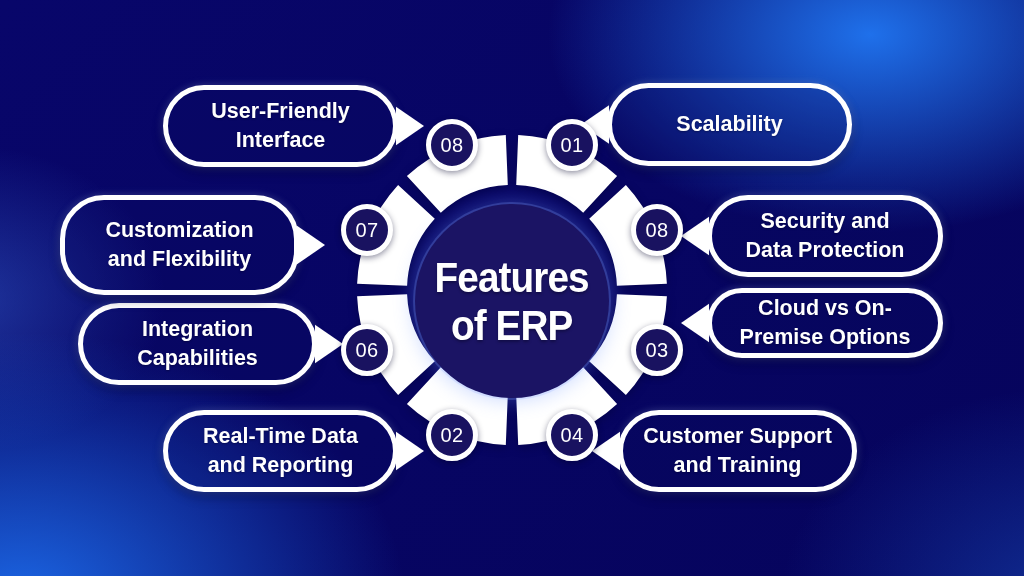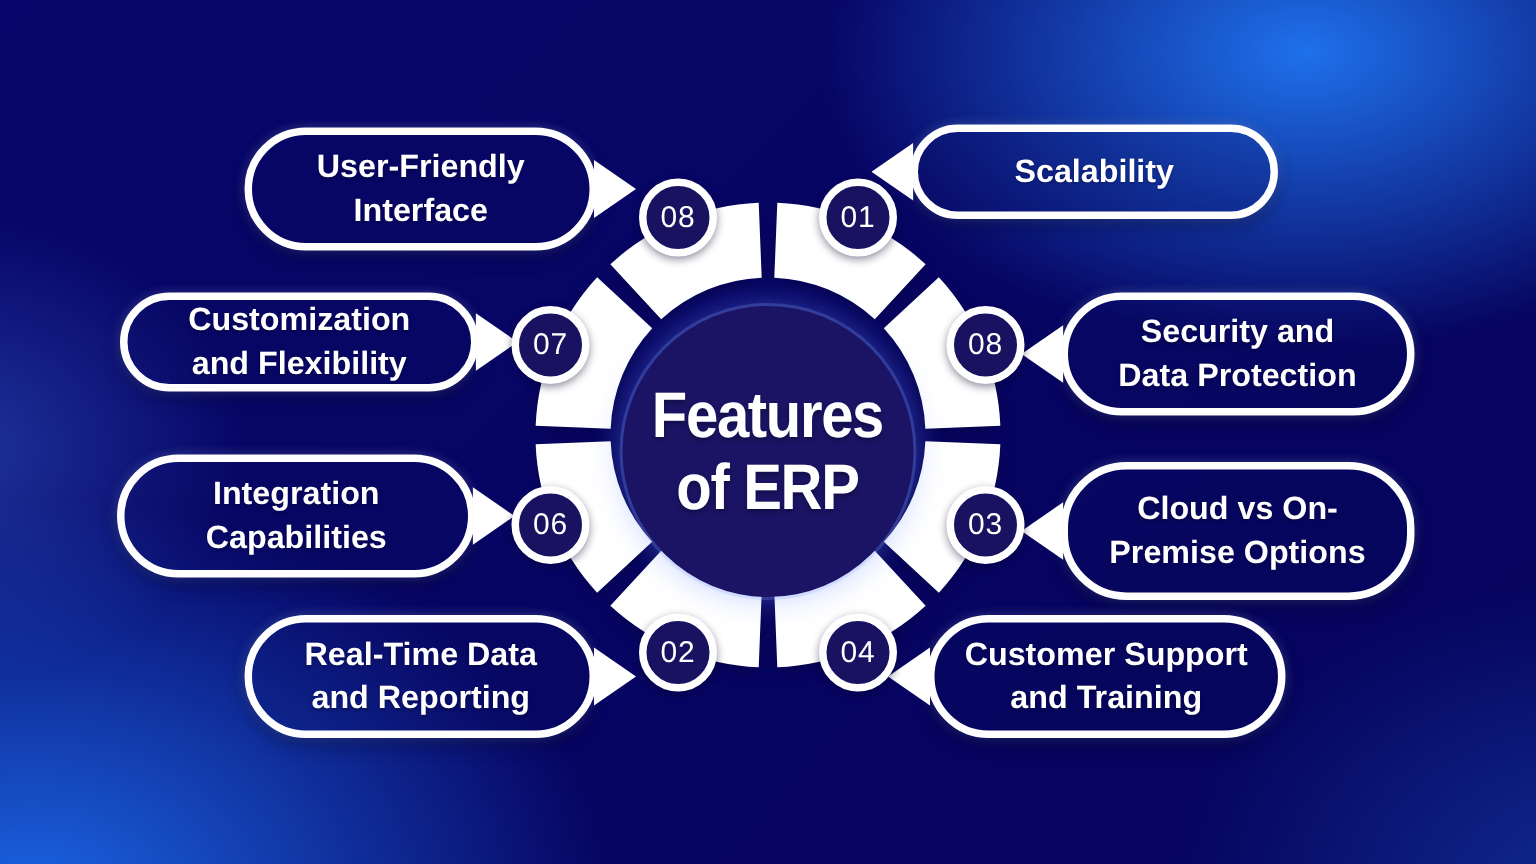--- a/index.html
+++ b/index.html
@@ -66,27 +66,27 @@
   }
   .pill span:empty{display:none;}
   .arrow{
     position:absolute;top:50%;transform:translateY(-50%);
     width:28px;height:46px;background:#fff;
     filter:drop-shadow(0 2px 2px rgba(0,0,40,.3));
   }
   .arrow-right{right:-26px;clip-path:polygon(0 8%,100% 50%,0 92%);}
   .arrow-left {left:-26px; clip-path:polygon(100% 8%,0 50%,100% 92%);}
 
-  .p1{left:607px;top:83px; width:245px;height:63px}
+  .p1{left:607px;top:83px; width:245px;height:83px}
   .p2{left:707px;top:195px;width:236px;height:82px}
-  .p3{left:707px;top:308px;width:236px;height:92px}
+  .p3{left:707px;top:288px;width:236px;height:70px}
   .p4{left:618px;top:410px;width:239px;height:82px}
   .p5{left:163px;top:410px;width:235px;height:82px}
   .p6{left:78px; top:303px;width:239px;height:82px}
-  .p7{left:80px; top:195px;width:239px;height:66px}
+  .p7{left:60px; top:195px;width:239px;height:100px}
   .p8{left:163px;top:85px; width:235px;height:82px}
 </style>
 </head>
 <body>
 
 <div class="stage">
 
   <svg class="wheel" width="1024" height="576" viewBox="0 0 1024 576">
     <g id="ring-segments">
         <path d="M 518.2 135.1 A 155 155 0 0 1 617.1 176.1 L 583.2 212.8 A 105 105 0 0 0 516.2 185.1 Z" fill="#ffffff"></path>

